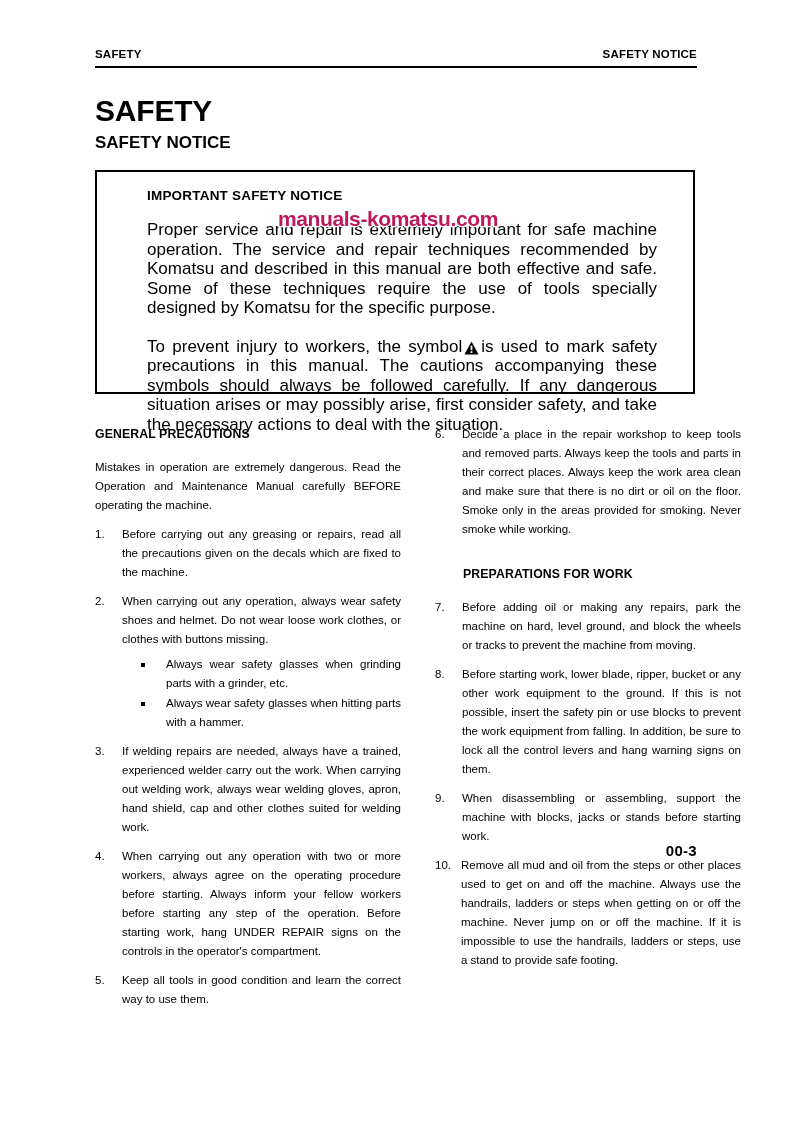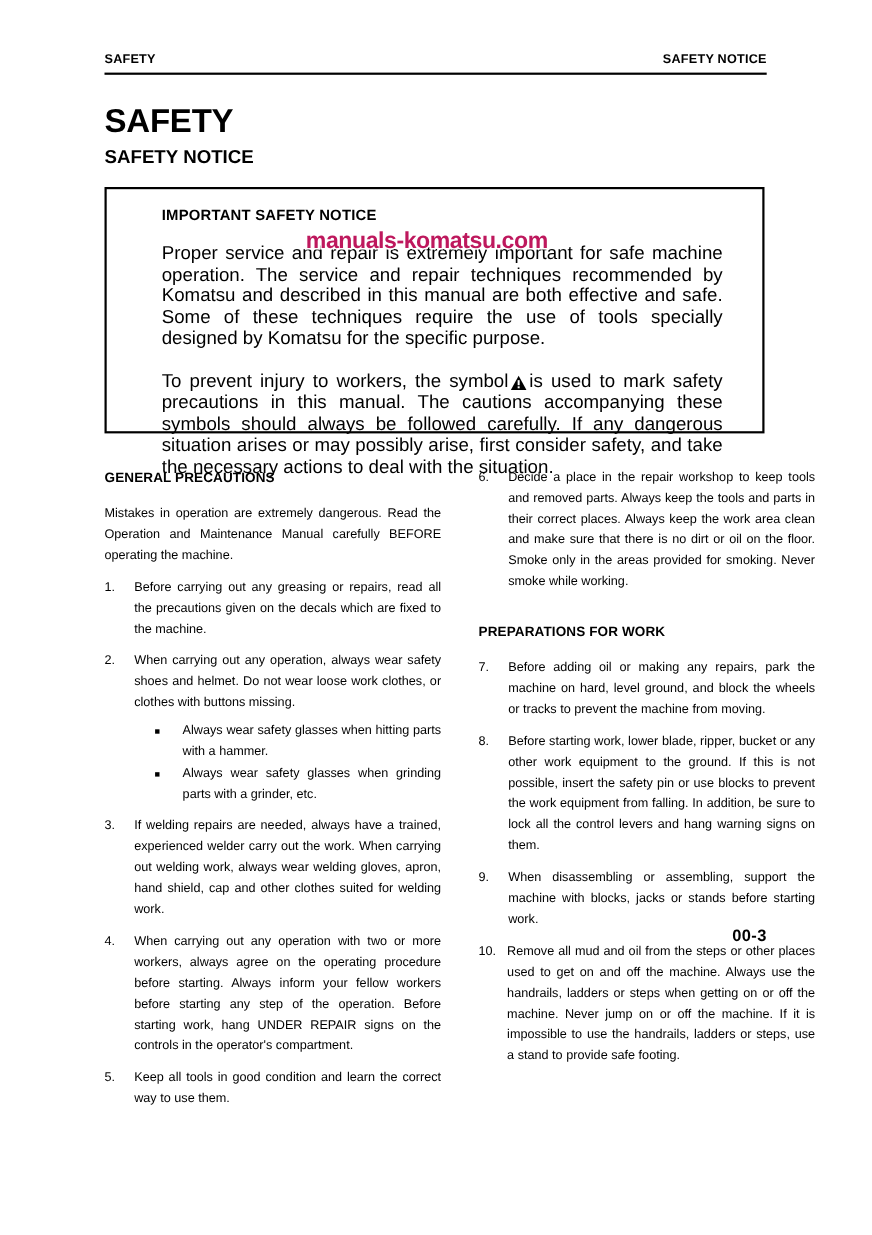--- a/index.html
+++ b/index.html
@@ -134,21 +134,21 @@
   }
   .col-left  { left: 95px; }
   .col-right { left: 435px; }
 
   .sub-head {
     font-size: 12.3px;
     font-weight: bold;
     letter-spacing: 0.1px;
     margin: 0 0 14px 0;
   }
-  .sub-head.spaced { margin-top: 26px; }
+  .sub-head.spaced { margin-top: 26px; margin-left: 28px; }
 
   .para {
     margin: 0 0 10px 0;
     text-align: justify;
     text-align-last: left;
   }
 
   ol.numlist {
     list-style: none;
     margin: 0;
@@ -241,22 +241,22 @@
 
     <ol class="numlist">
       <li>
         <span class="num">1.</span>
         <span>Before carrying out any greasing or repairs, read all the precautions given on the decals which are fixed to the machine.</span>
       </li>
       <li>
         <span class="num">2.</span>
         <span>When carrying out any operation, always wear safety shoes and helmet. Do not wear loose work clothes, or clothes with buttons missing.</span>
         <ul class="bullets">
+          <li>Always wear safety glasses when grinding parts with a grinder, etc.</li>
           <li>Always wear safety glasses when hitting parts with a hammer.</li>
-          <li>Always wear safety glasses when grinding parts with a grinder, etc.</li>
         </ul>
       </li>
       <li>
         <span class="num">3.</span>
         <span>If welding repairs are needed, always have a trained, experienced welder carry out the work. When carrying out welding work, always wear welding gloves, apron, hand shield, cap and other clothes suited for welding work.</span>
       </li>
       <li>
         <span class="num">4.</span>
         <span>When carrying out any operation with two or more workers, always agree on the operating procedure before starting. Always inform your fellow workers before starting any step of the operation. Before starting work, hang UNDER REPAIR signs on the controls in the operator's compartment.</span>
       </li>

